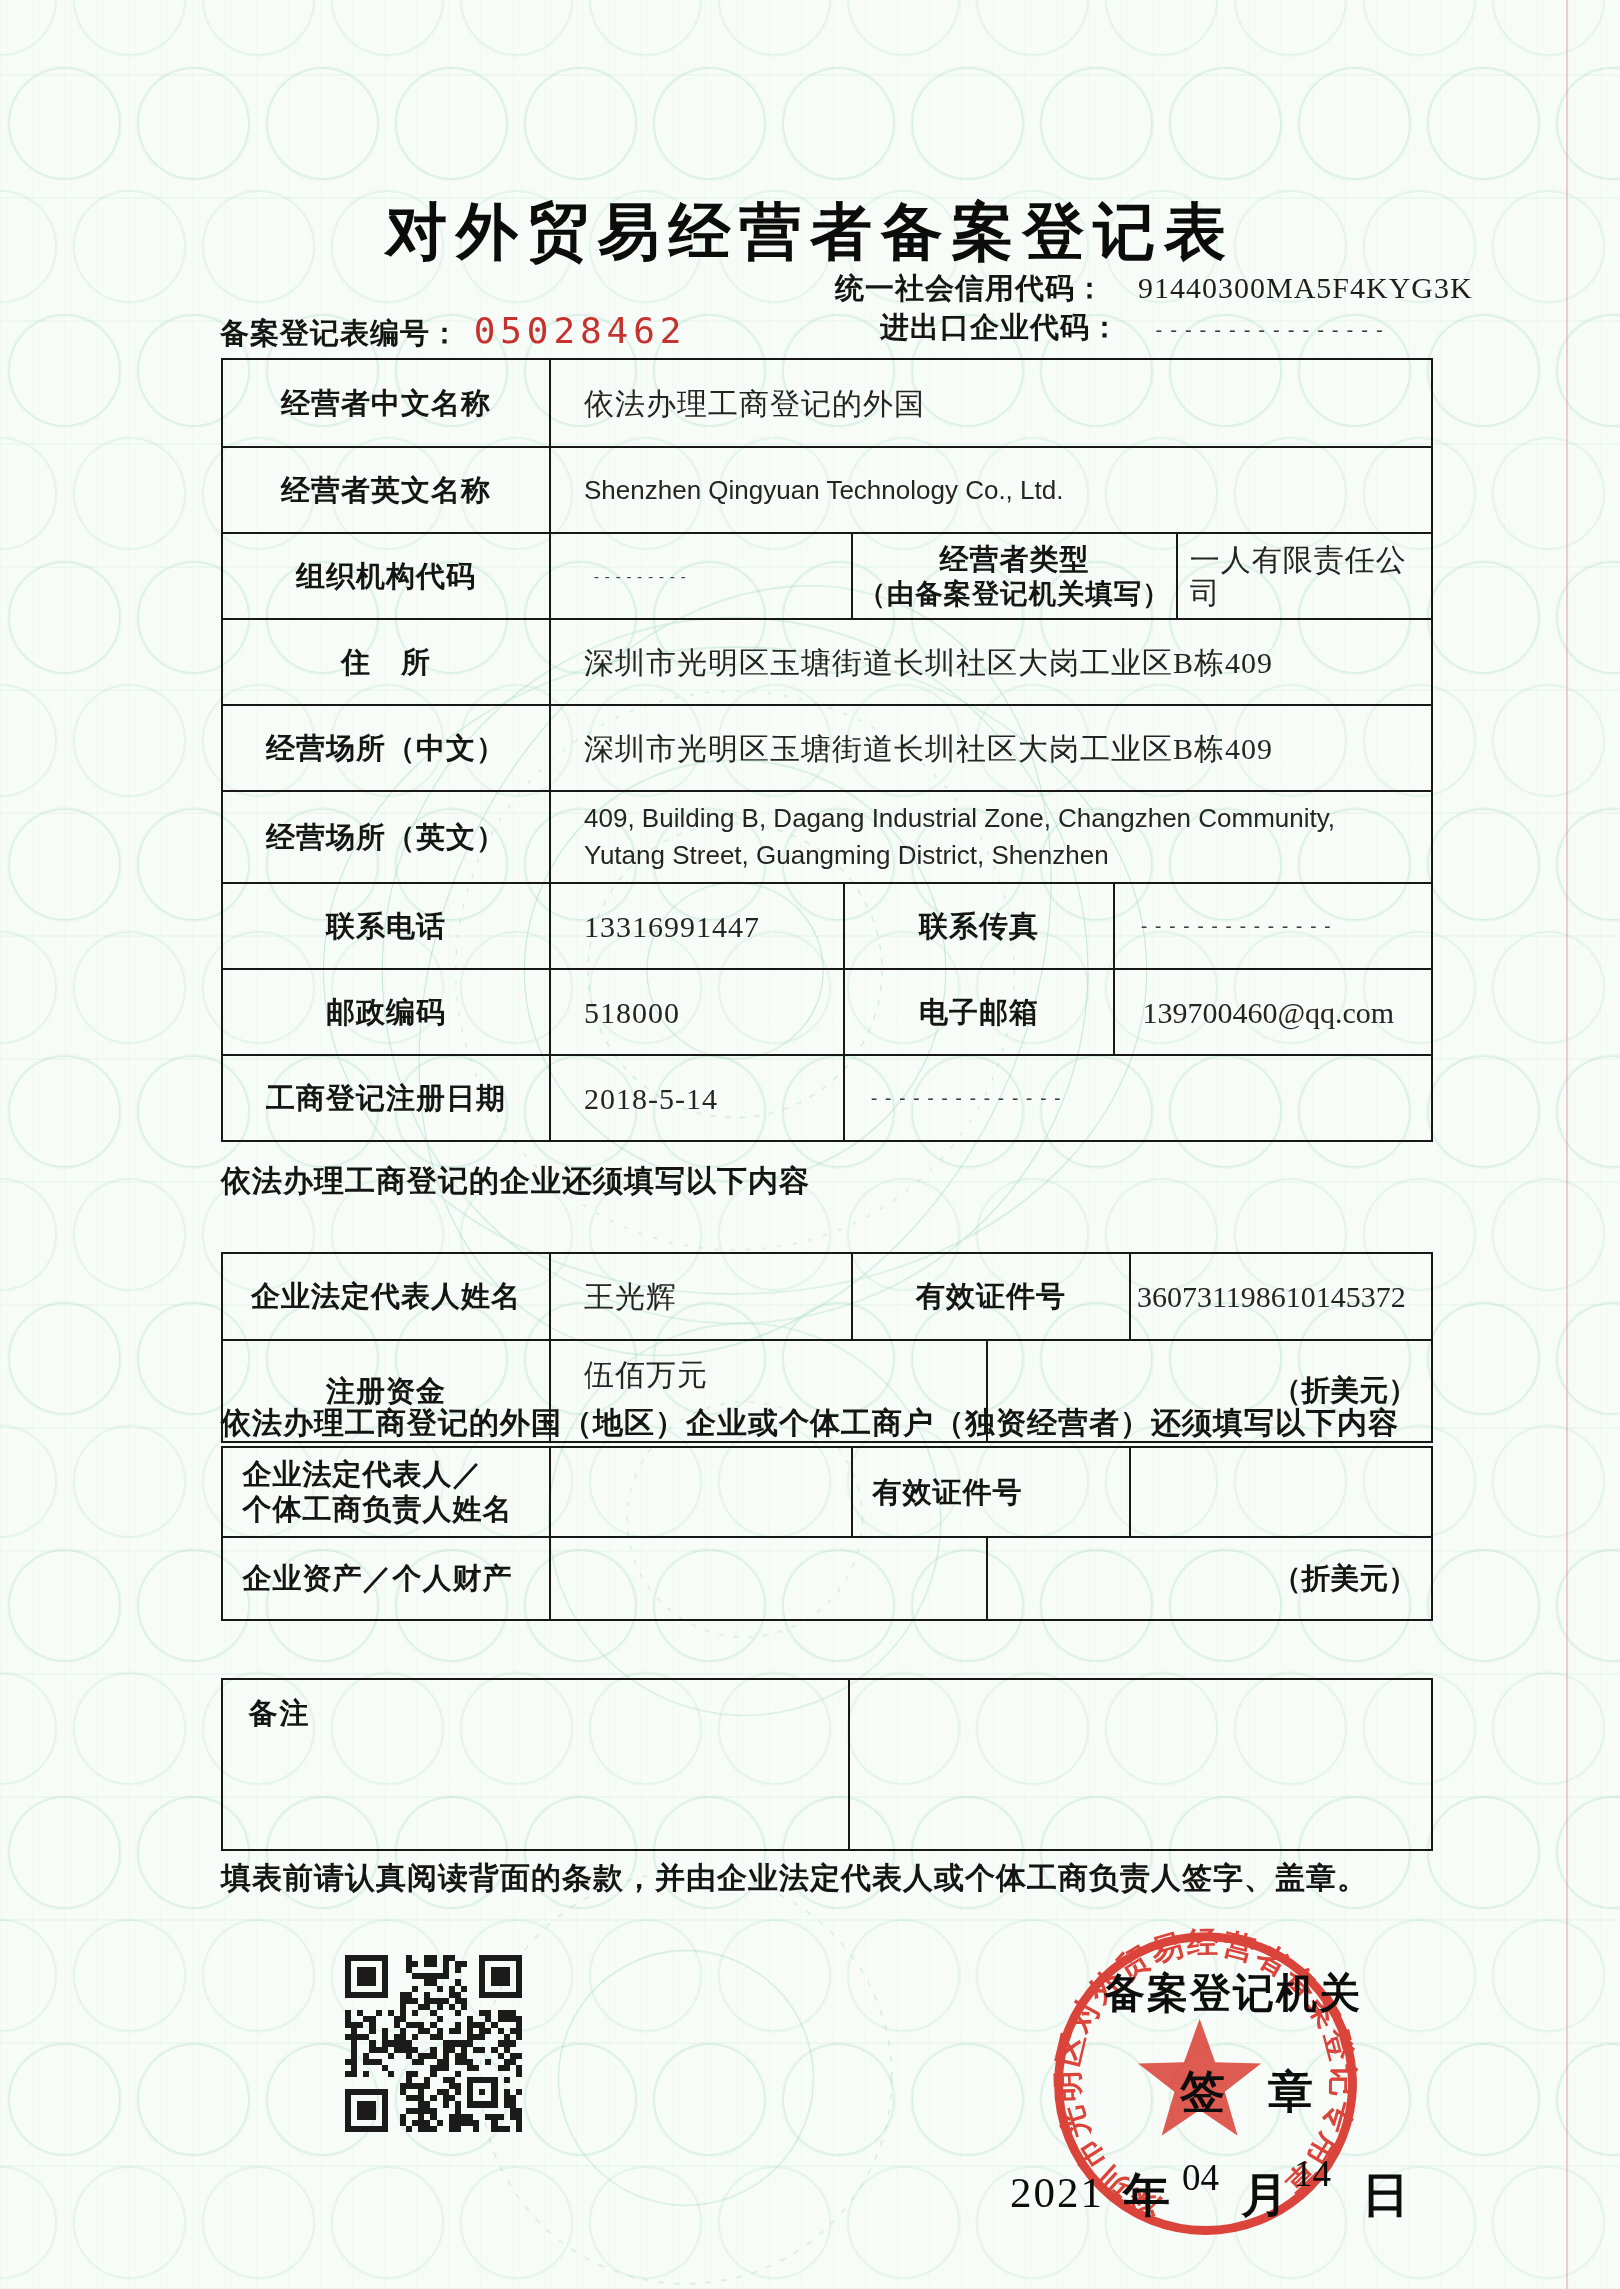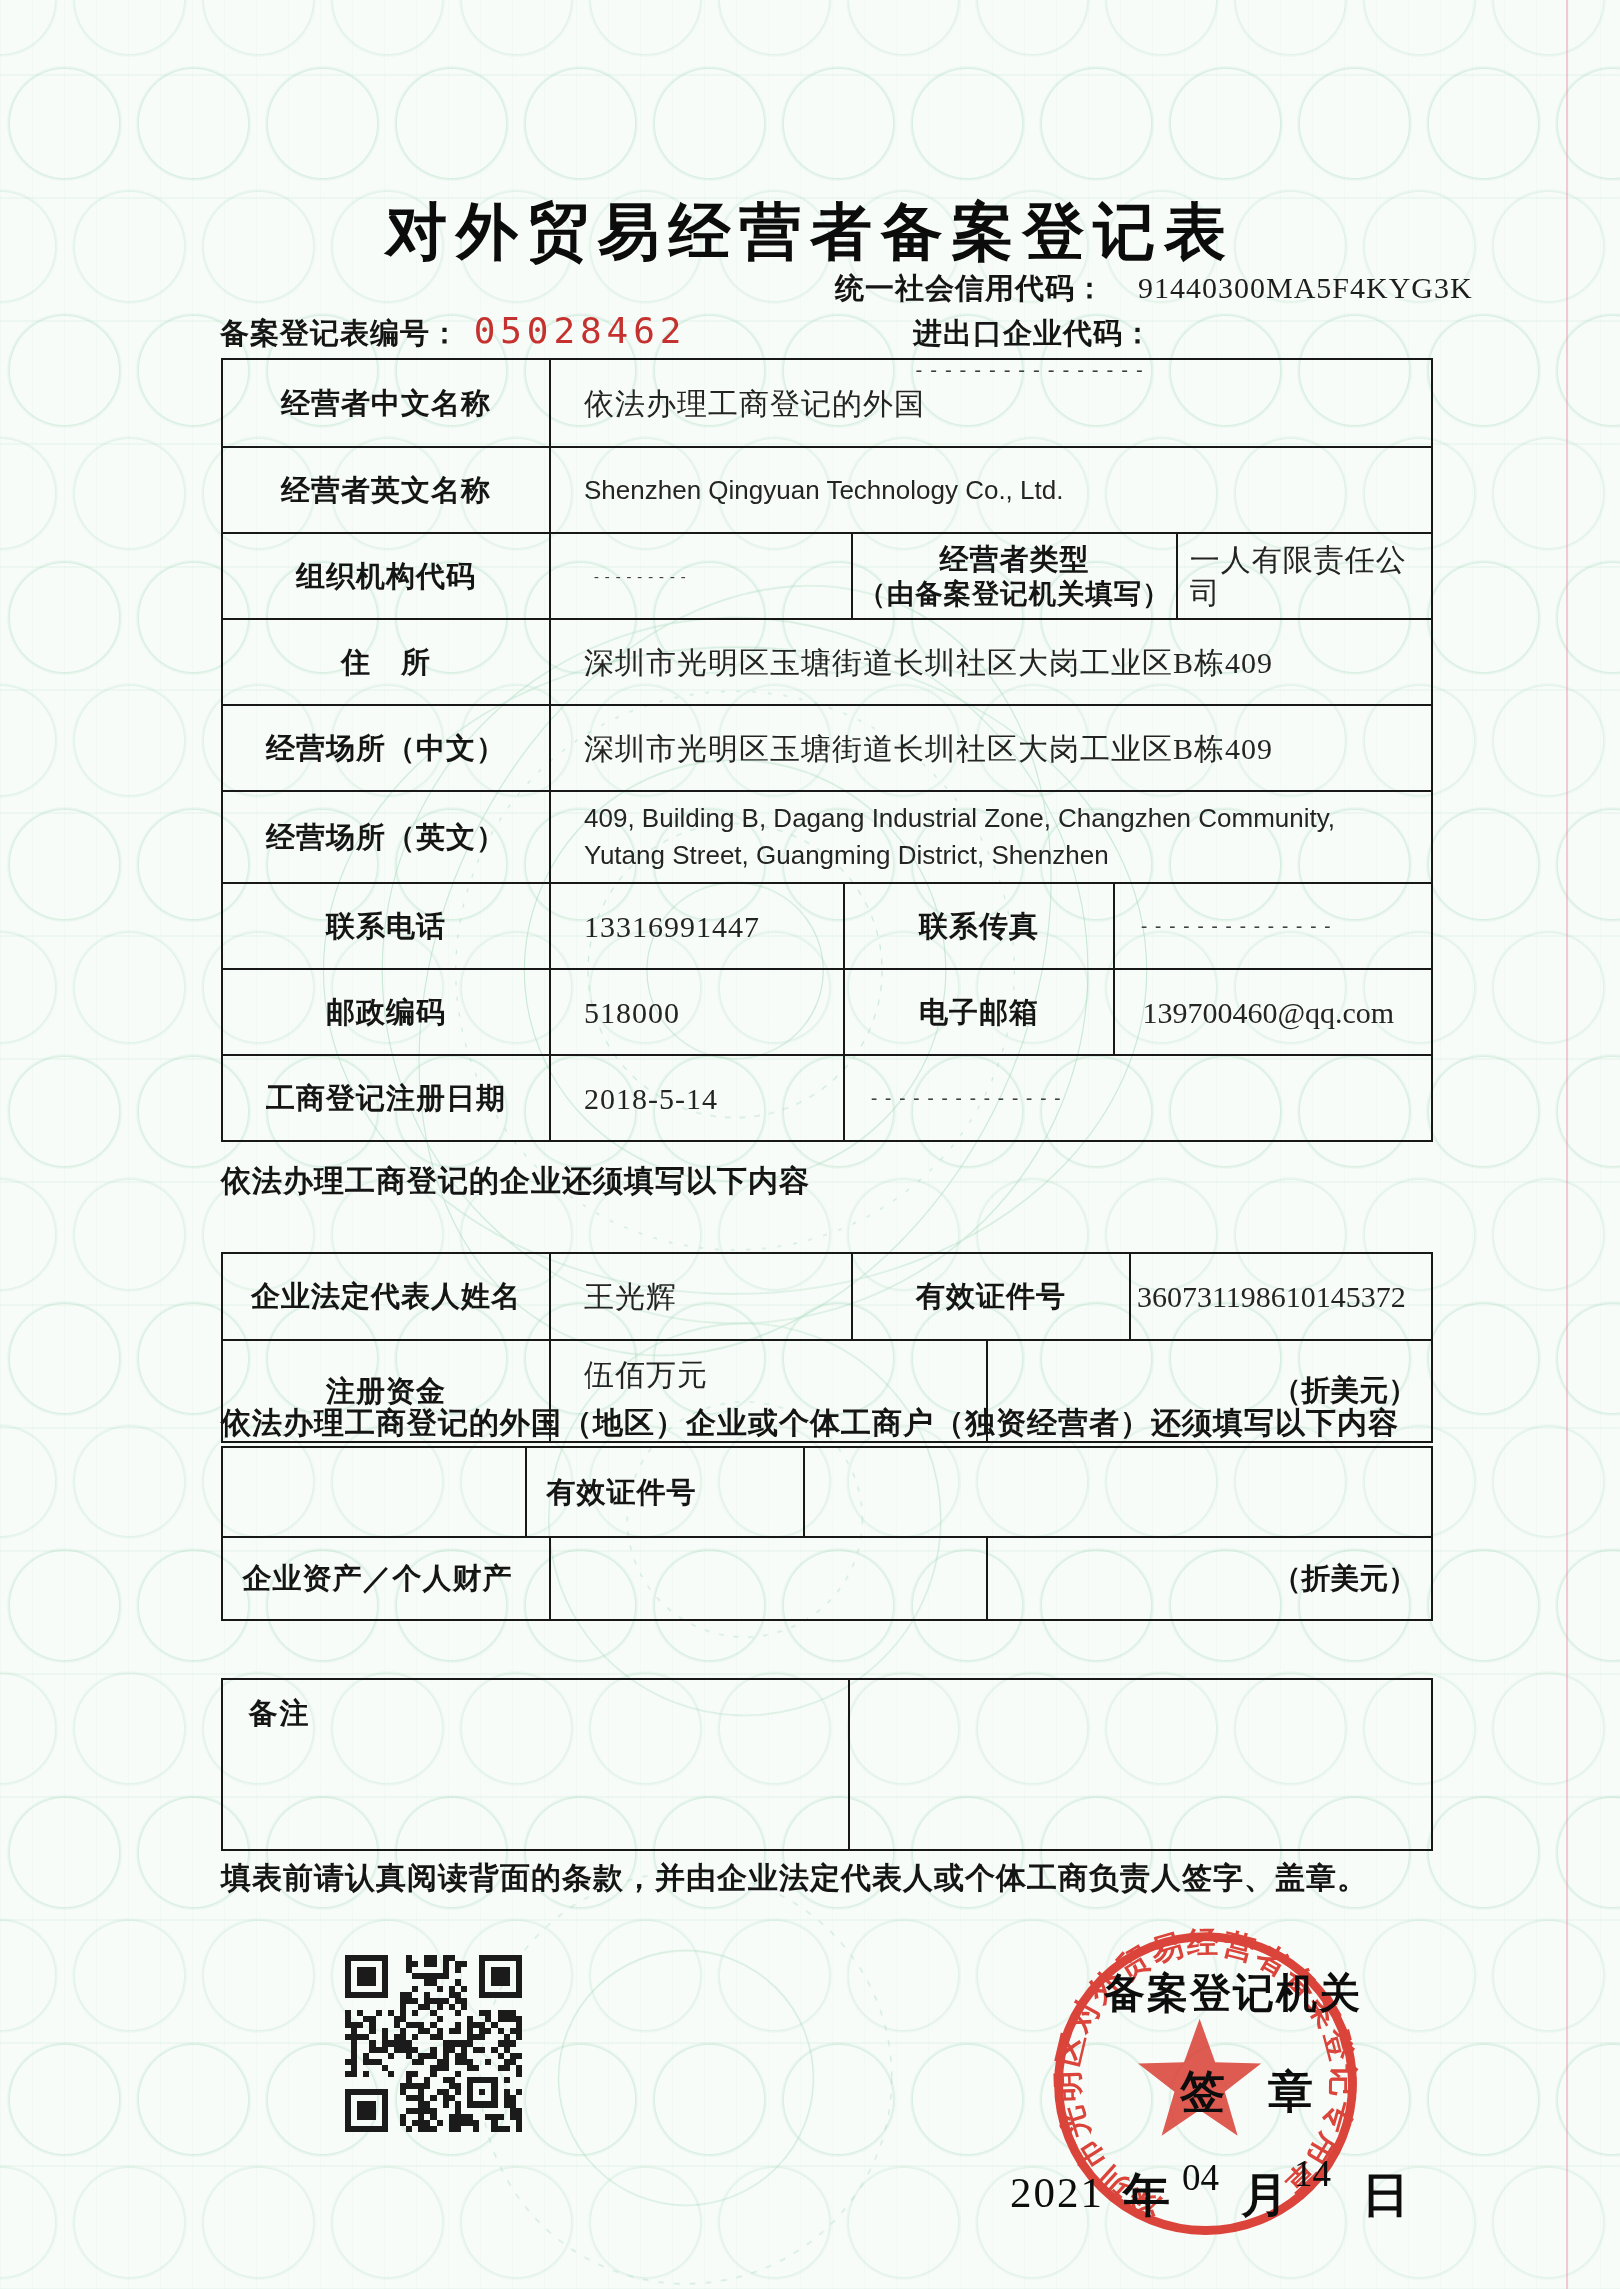--- a/index.html
+++ b/index.html
@@ -16,21 +16,21 @@
     font-family:"Liberation Sans","DejaVu Sans",sans-serif;color:#151515;
   }
   .watermark{position:absolute;left:0;top:0;z-index:0;}
   .pink-edge{position:absolute;top:0;bottom:0;width:2px;background:rgba(233,140,165,.45);z-index:0;}
 
   
   .title{position:absolute;left:0;right:0;top:190px;text-align:center;
     font-size:62px;font-weight:900;letter-spacing:8.8px;color:#0c0c0c;z-index:2;}
   .hdr-right{position:absolute;left:835px;top:269px;width:686px;z-index:2;}
   .hdr-line{display:flex;align-items:baseline;line-height:37px;}
-  .hdr-line.second{padding-left:45px;margin-top:8px;flex-direction:column;}
+  .hdr-line.second{padding-left:45px;margin-top:2px;}
   .hlabel{font-weight:800;font-size:29px;letter-spacing:1px;}
   .hval{font-family:"Liberation Serif","DejaVu Serif",serif;font-size:30px;margin-left:33px;letter-spacing:1px;color:#1d1d1d;}
   .dashline{font-family:"DejaVu Sans Mono",monospace;font-size:19.6px;letter-spacing:2.9px;color:#3c3c3c;}
   .form-no{position:absolute;left:220px;top:310px;display:flex;align-items:baseline;z-index:2;}
   .redno{font-family:"DejaVu Sans Mono",monospace;font-size:36px;letter-spacing:4.9px;margin-left:13.7px;}
 
   
   .tbl{position:absolute;left:221px;width:1212px;border:2.9px solid #181818;background:rgba(255,255,255,.0);z-index:1;box-sizing:border-box;}
   .tr{display:flex;border-top:2px solid #181818;box-sizing:border-box;}
   .tr:first-child{border-top:none;}
@@ -180,20 +180,26 @@
     <div class="tr h92">
       <div class="td label w333">注册资金</div>
       <div class="td value w446" style="align-items:flex-start;padding-top:13.7px;">伍佰万元</div>
       <div class="td note-cell lastflex">（折美元）</div>
     </div>
   </div>
 
   <div class="sec-heading h3pos">依法办理工商登记的外国（地区）企业或个体工商户（独资经营者）还须填写以下内容</div>
   <div class="tbl t3">
     <div class="tr h90">
+      <div class="td label left w333">
+        <div>
+          <div>企业法定代表人／</div>
+          <div>个体工商负责人姓名</div>
+        </div>
+      </div>
       <div class="td value w308"></div>
       <div class="td label left w284">有效证件号</div>
       <div class="td value lastflex"></div>
     </div>
     <div class="tr h85">
       <div class="td label left w333">企业资产／个人财产</div>
       <div class="td value w446"></div>
       <div class="td note-cell lastflex">（折美元）</div>
     </div>
   </div>

